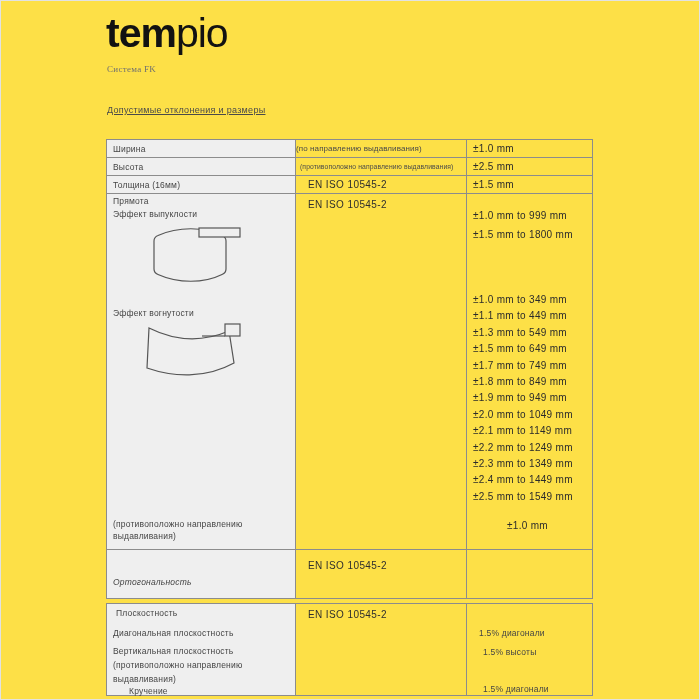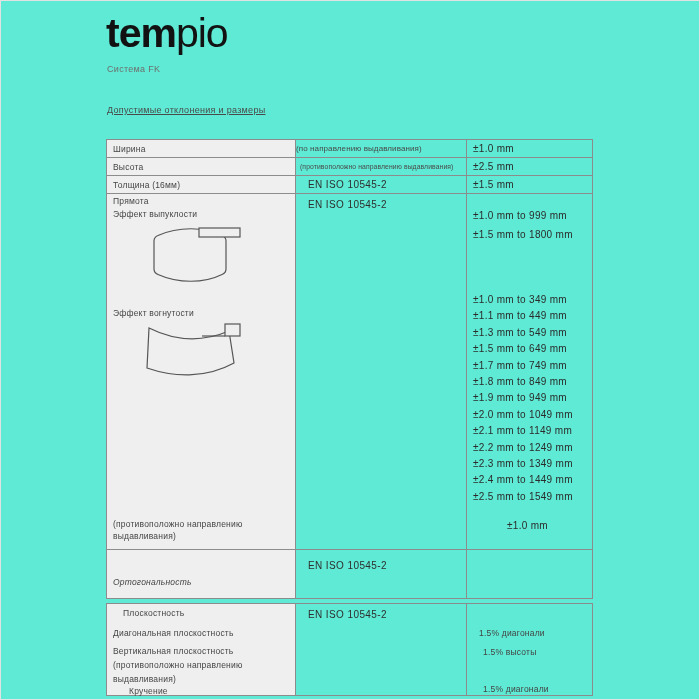--- a/index.html
+++ b/index.html
@@ -1,28 +1,28 @@
 <!DOCTYPE html>
 <html><head>
 <meta charset="utf-8">
 <style>
   html,body{margin:0;padding:0;background:#fff;}
   .page{
-    position:relative;width:698px;height:698px;background:#5eead4;
+    position:relative;width:698px;height:698px;background:#fde047;
     border:1px solid #e2e2e2;overflow:hidden;
     font-family:"Liberation Sans","DejaVu Sans",sans-serif;color:#3c3c3c;
   }
   .abs{position:absolute;}
   .rel{position:relative;}
 
   
   .logo{position:absolute;left:105px;top:12px;font-size:41px;line-height:1;color:#121212;letter-spacing:-1px;}
   .logo .lb{font-weight:800;}
   .logo .ll{font-weight:400;}
-  .system{position:absolute;left:106px;top:63px;font-size:9px;color:#6f6f6f;letter-spacing:.3px;}
+  .system{position:absolute;left:106px;top:63px;font-size:9px;color:#6f6f6f;letter-spacing:.3px;font-family:Liberation Serif, serif;}
   .devlink{position:absolute;left:106px;top:104px;font-size:9px;color:#4a4a4a;letter-spacing:.3px;text-decoration:underline;cursor:pointer;}
 
   
   .tbl{position:absolute;left:105px;width:485px;border:1px solid #8c8c8c;}
   .tbl1{top:138px;}
   .tbl2{top:602px;height:91px;}
   .row{display:flex;border-top:1px solid #8c8c8c;}
   .row:first-child{border-top:none;}
   .c1{width:189px;background:#efefef;border-right:1px solid #8c8c8c;box-sizing:border-box;}
   .c2{width:171px;border-right:1px solid #8c8c8c;box-sizing:border-box;}
@@ -142,21 +142,21 @@
       </div>
       <div class="c2 rel">
         <span class="iso abs" style="top:10px;left:12px;">EN ISO 10545-2</span>
       </div>
       <div class="c3"></div>
     </div>
   </div>
 
   <div class="tbl tbl2">
     <div class="c1 rel">
-      <span class="lbl abs" style="top:4px;left:10px;">Плоскостность</span>
+      <span class="lbl abs" style="top:4px;left:3px;">Плоскостность</span>
       <span class="lbl abs" style="top:24px;left:0;">Диагональная плоскостность</span>
       <span class="lbl abs wrap3" style="top:41px;left:0;">Вертикальная плоскостность (противоположно направлению выдавливания)</span>
       <span class="lbl abs" style="top:82px;left:0;margin-left:16px;">Кручение</span>
     </div>
     <div class="c2 rel">
       <span class="iso abs" style="top:5px;left:12px;">EN ISO 10545-2</span>
     </div>
     <div class="c3 rel">
       <span class="pct abs" style="top:24px;left:12px;">1.5% диагонали</span>
       <span class="pct abs" style="top:43px;left:16px;">1.5% высоты</span>

